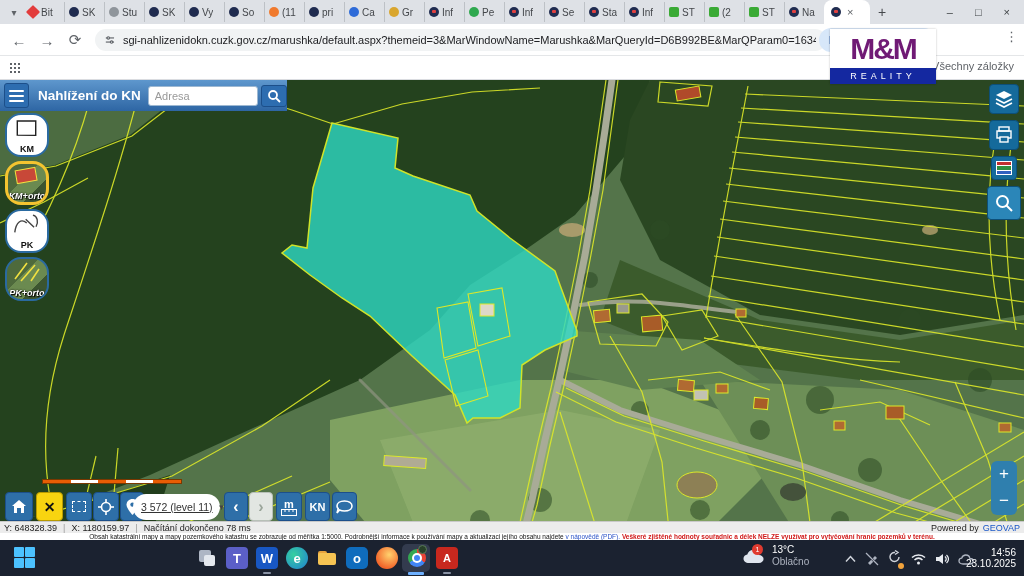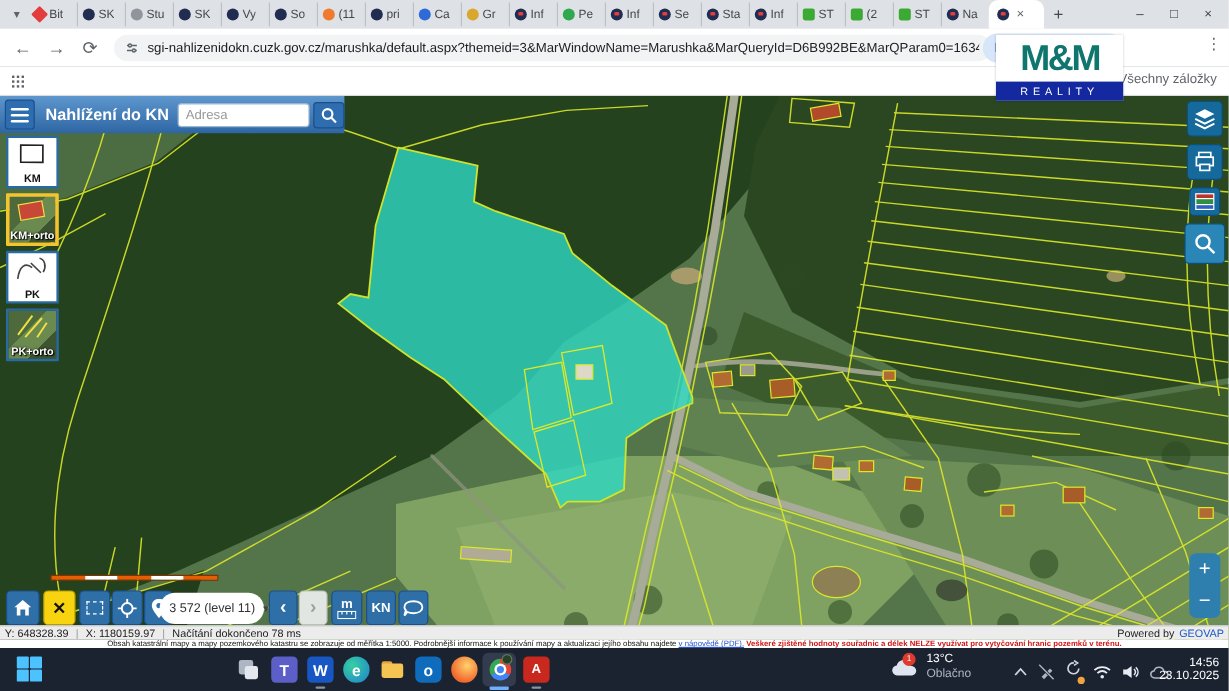--- a/index.html
+++ b/index.html
@@ -27,55 +27,55 @@
   #urltext{font-size:11px;color:#202124;white-space:nowrap;overflow:hidden;}
   #updateBtn{position:absolute;right:88px;top:4px;height:24px;background:#d7e7f9;color:#174ea6;font-size:11px;border-radius:12px;display:flex;align-items:center;padding:0 10px;}
   #menu3{position:absolute;right:6px;top:5px;color:#5f6368;font-size:13px;}
 
   #bookmarks{position:absolute;left:0;top:56px;width:1024px;height:24px;background:#fff;border-bottom:1px solid #dadce0;}
   #appsgrid{position:absolute;left:10px;top:7px;width:10px;height:10px;}
   #appsgrid i{position:absolute;width:2px;height:2px;background:#5f6368;box-shadow:4px 0 #5f6368,8px 0 #5f6368,0 4px #5f6368,4px 4px #5f6368,8px 4px #5f6368,0 8px #5f6368,4px 8px #5f6368,8px 8px #5f6368;}
   #allbm{position:absolute;right:10px;top:4px;display:flex;align-items:center;gap:5px;color:#5f6368;font-size:11px;}
 
   #logoOverlay{position:absolute;left:830px;top:29px;width:106px;height:55px;background:#fff;z-index:60;box-shadow:0 0 2px rgba(0,0,0,.25);}
-  #logoTop{height:39px;display:flex;align-items:center;justify-content:center;color:#0f766e;font-weight:bold;font-size:30px;letter-spacing:-2px;}
+  #logoTop{height:39px;display:flex;align-items:center;justify-content:center;color:#701a75;font-weight:bold;font-size:30px;letter-spacing:-2px;}
   #logoBar{height:16px;background:#1428a0;color:#fff;font-size:9px;letter-spacing:4px;display:flex;align-items:center;justify-content:center;}
 
   
   #page{position:absolute;left:0;top:80px;width:1024px;height:472px;overflow:hidden;}
   #mapsvg{position:absolute;left:0;top:0;}
 
   #appbar{position:absolute;left:0;top:0;width:287px;height:31px;background:linear-gradient(#5e97cd,#2e66a4);display:flex;align-items:center;z-index:20;}
   #hamb{width:25px;height:25px;margin-left:4px;background:#2d6db0;border:1px solid #1c4f8a;border-radius:3px;display:flex;flex-direction:column;justify-content:center;gap:3px;padding:0 4px;}
   #hamb i{height:2px;background:#fff;border-radius:1px;}
   #appTitle{color:#fff;font-weight:bold;font-size:13.5px;margin-left:9px;white-space:nowrap;}
   #addr{width:110px;height:20px;margin-left:7px;border:1px solid #9db8d2;border-radius:3px;font-size:11px;padding:0 6px;color:#333;}
   #addr::placeholder{color:#999;}
   #searchBtn{width:26px;height:22px;margin-left:3px;background:#2d6db0;border:1px solid #1c4f8a;border-radius:3px;display:flex;align-items:center;justify-content:center;}
 
-  .mapTypeBtn{position:absolute;left:5px;width:44px;height:44px;border:2px solid #2a6aa0;border-radius:1px;background:#fff;z-index:20;overflow:hidden;}
+  .mapTypeBtn{position:absolute;left:5px;width:44px;height:44px;border:2px solid #2a6aa0;border-radius:16px;background:#fff;z-index:20;overflow:hidden;}
   .mtLabel{position:absolute;left:0;right:0;bottom:1px;text-align:center;font-size:9px;font-weight:bold;color:#111;}
   .mtLabel.onimg{color:#fff;text-shadow:0 0 2px #000,1px 1px 1px #000;}
-  .orto{background:linear-gradient(135deg,#4e6a3c 0 40%,#6b8a50 40% 70%,#3c5530 70%);}
+  .orto{background:linear-gradient(135deg,#4e6a3c 0 40%,#6b8a50 40% 70%,#3c5530 70%);font-style:italic;}
   #btnKMorto{border:3px solid #f4c430;}
 
   .rightBtn{position:absolute;background:#156a9b;border:1px solid #0d4f78;border-radius:4px;z-index:20;display:flex;align-items:center;justify-content:center;}
 
   #zoomCtl{position:absolute;right:7px;top:381px;width:26px;height:54px;background:#2f7fae;border-radius:6px;z-index:20;color:#fff;text-align:center;}
   #zoomCtl .zbtn{height:27px;font-size:17px;line-height:26px;}
 
   #scalebar{position:absolute;left:42px;top:399px;width:140px;height:5px;display:flex;z-index:20;border:1px solid #7a3800;}
   #scalebar i{flex:1;background:#e85d04;}
   #scalebar i:nth-child(even){background:#fff;}
 
   .bbtn{position:absolute;top:412px;height:29px;background:#2e6fa8;border:1px solid #1c4f8a;border-radius:4px;z-index:20;display:flex;align-items:center;justify-content:center;color:#fff;}
   #btnCancel{background:#f8d410;border-color:#b89a00;color:#111;font-weight:bold;font-size:14px;}
   #btnFwd{background:#e2e6e2;border-color:#b8c0b8;color:#9aa59a;}
   #scaleSel{position:absolute;left:133px;top:414px;width:87px;height:26px;background:#fff;border-radius:13px;z-index:20;display:flex;align-items:center;padding:0 8px;gap:5px;}
-  #scaleSel span{font-size:10.5px;color:#333;white-space:nowrap;}
+  #scaleSel span{font-size:10.5px;color:#333;white-space:nowrap;text-decoration:underline;}
   #scaleSel b{margin-left:auto;font-size:8px;color:#444;}
   .chev{font-size:16px;font-weight:bold;}
 
   #pstatus{position:absolute;left:0;top:441px;width:1024px;height:12px;background:#ececec;border-top:1px solid #c9c9c9;z-index:20;display:flex;align-items:center;font-size:9px;color:#222;padding:0 4px;gap:6px;}
   #pstatus .sep{color:#999;}
   #powered{margin-left:auto;display:flex;gap:4px;}
   #powered .brand{color:#1a57c8;}
   #disclaim{position:absolute;left:0;top:453px;width:1024px;height:7px;background:#fff;z-index:20;text-align:center;font-size:6.5px;line-height:7px;white-space:nowrap;color:#111;}
   #disclaim .lnk{color:#2a52c8;text-decoration:underline;}
   #disclaim .warn{color:#d01818;font-weight:bold;}

